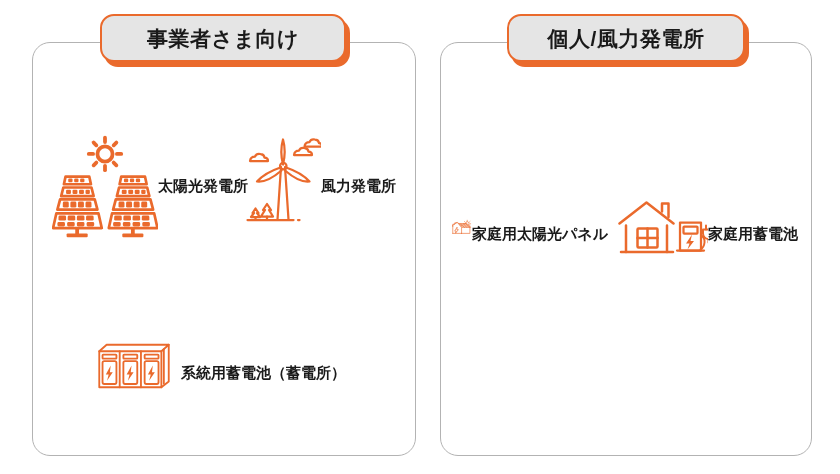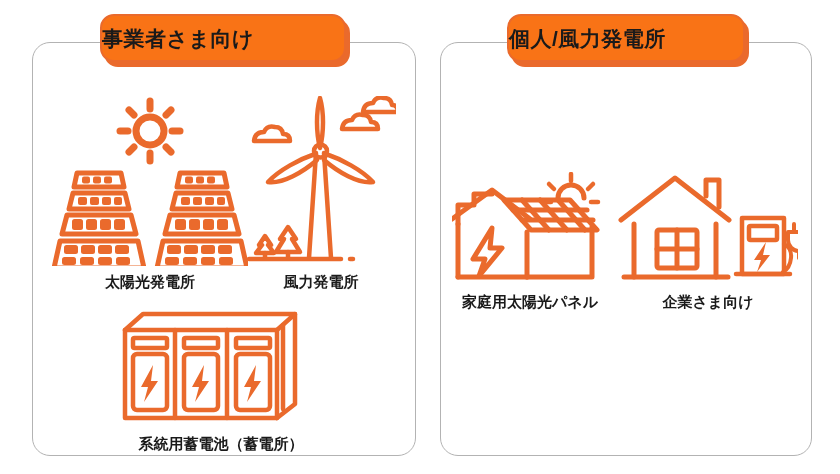--- a/index.html
+++ b/index.html
@@ -29,45 +29,44 @@
     background: #ffffff;
     box-sizing: border-box;
   }
   .panel-left  { left: 32px;  top: 42px; width: 384px; height: 414px; }
   .panel-right { left: 440px; top: 42px; width: 372px; height: 414px; }
 
   
   .badge {
     position: absolute;
     box-sizing: border-box;
-    background: #f97316;
+    background: #e5e5e5;
     border: 2.5px solid #ea6a2c;
     border-radius: 14px;
     display: flex;
     align-items: center;
-    justify-content: flex-start;
+    justify-content: center;
     box-shadow: 4px 5px 0 0 #ea6a2c;
     z-index: 5;
   }
   .badge-text {
     font-size: 21px;
     font-weight: bold;
     color: #1a1a1a;
     letter-spacing: 0.5px;
     white-space: nowrap;
     line-height: 1;
   }
   .badge-left  { left: 100px; top: 14px; width: 246px; height: 48px; }
   .badge-right { left: 507px; top: 14px; width: 238px; height: 48px; }
 
   
   .tile {
     position: absolute;
     display: flex;
-    flex-direction: column;
     align-items: center;
     justify-content: flex-start;
   }
   .tile-caption {
     font-size: 15px;
     font-weight: bold;
     color: #1a1a1a;
     white-space: nowrap;
     line-height: 1;
     text-align: center;
@@ -294,16 +293,16 @@
         <path d="M118 102 L172 102" stroke-width="4.5"></path>
         <rect x="131" y="54" width="28" height="14" rx="1.5" stroke-width="4.5"></rect>
 
         <path d="M166 72 q8 4 7 14 q-1 10 -8 14" stroke-width="4"></path>
         <path d="M176 52 L176 60 M186 52 L186 60" stroke-width="4"></path>
         <path d="M170 60 L192 60 L192 68 a11 11 0 0 1 -22 0 Z" stroke-width="4"></path>
         <path d="M181 79 L181 86" stroke-width="4"></path>
       </g>
       <path d="M148 70 L136 88 L143 88 L139 100 L152 83 L145 83 Z" fill="#ea6a2c"></path>
     </svg>
-    <div class="tile-caption cap-gap-12">企業さま向け</div>
+    <div class="tile-caption cap-gap-12">家庭用蓄電池</div>
   </div>
 
 </div>
 
 </body></html>

